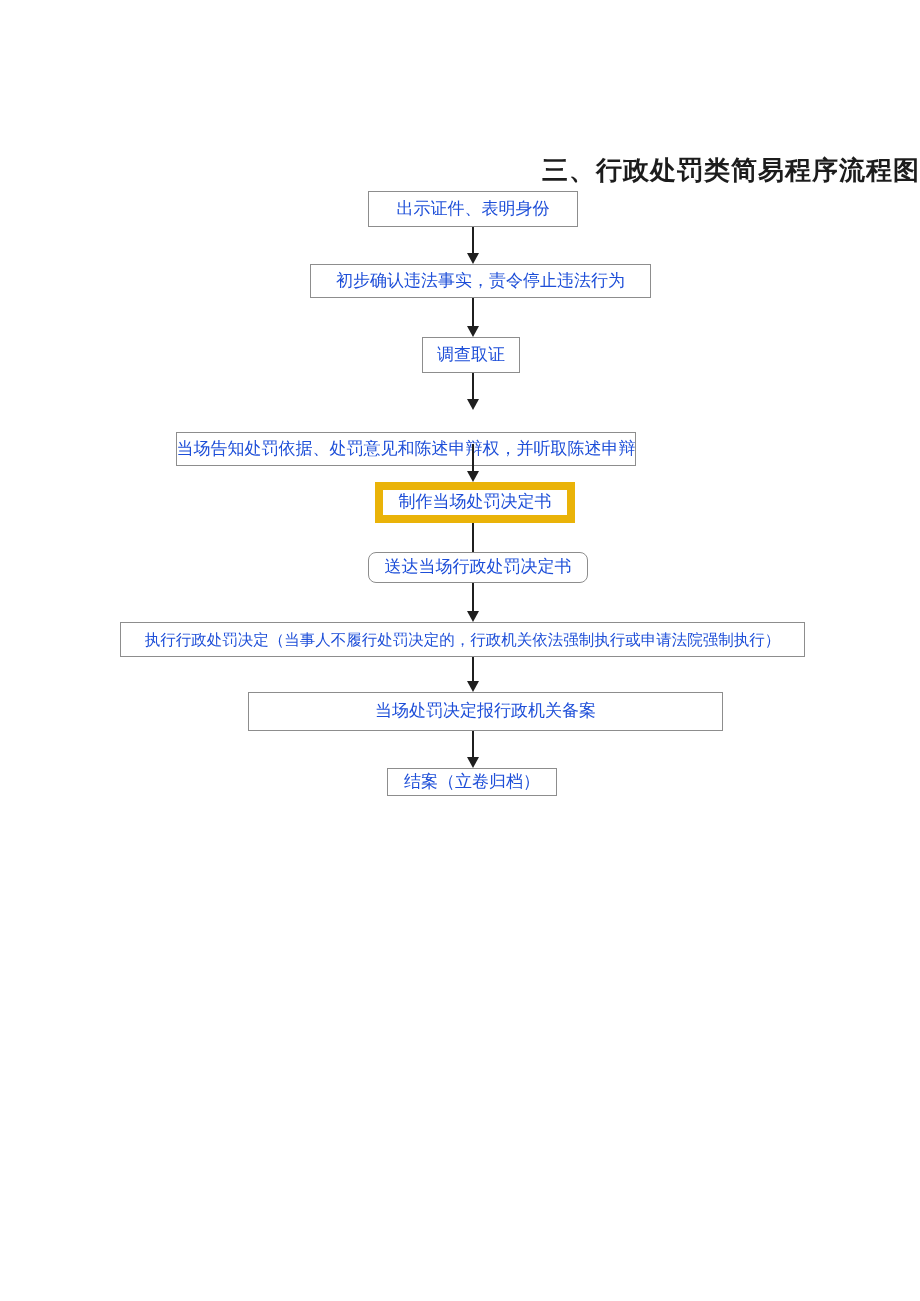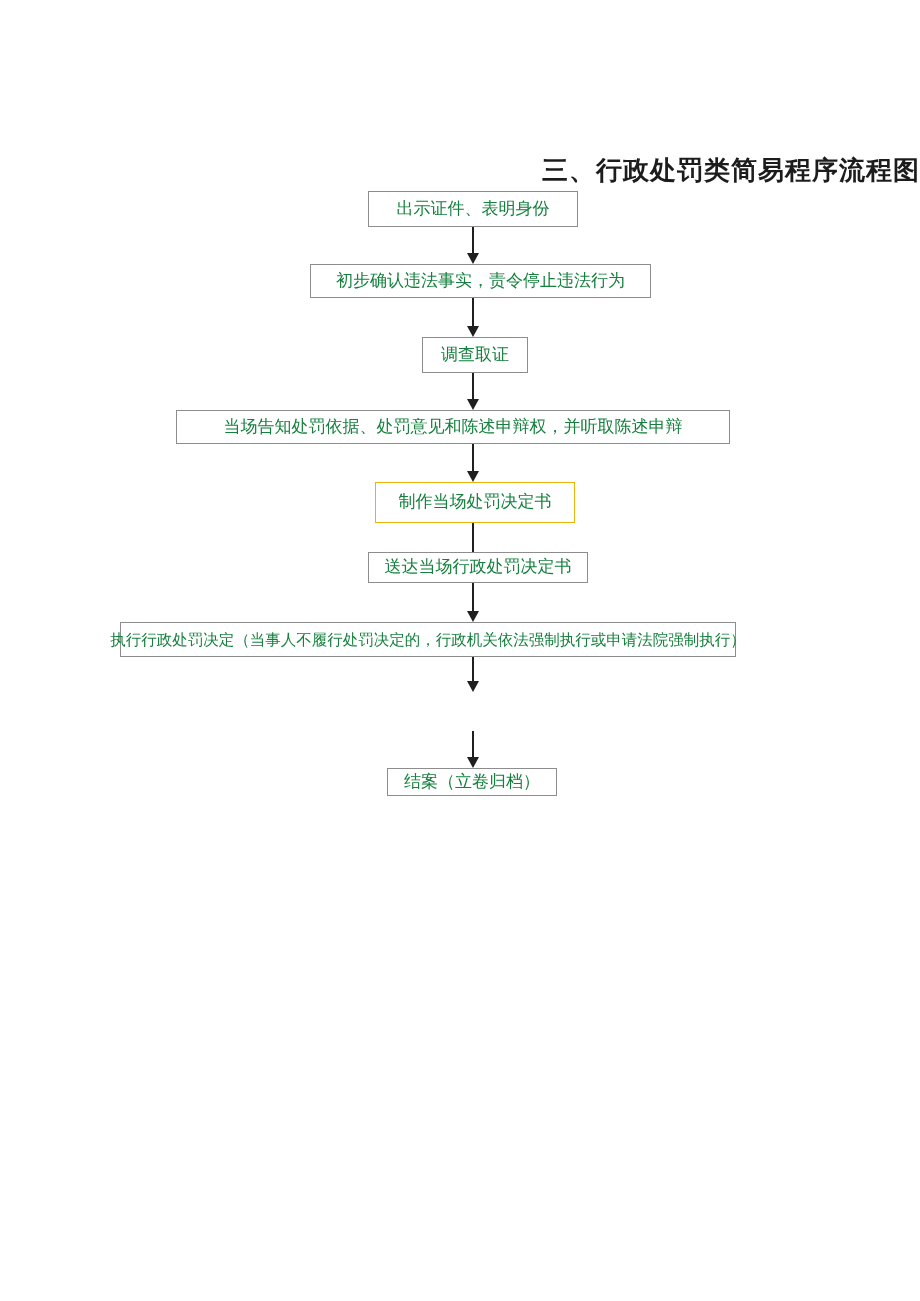--- a/index.html
+++ b/index.html
@@ -32,25 +32,25 @@
     position: absolute;
     box-sizing: border-box;
     border: 1px solid #8d8d8d;
     background: #ffffff;
     display: flex;
     align-items: center;
     justify-content: center;
     text-align: center;
     font-size: 17px;
     line-height: 1.1;
-    color: #15803d;
+    color: #1d4ed8;
     white-space: nowrap;
   }
   .node.em {
-    border: 1px solid #eab308;
+    border: 8px solid #eab308;
   }
   .node.small-text {
     font-size: 15.5px;
   }
   .connector {
     position: absolute;
     width: 14px;
     display: flex;
     flex-direction: column;
     align-items: center;
@@ -73,30 +73,31 @@
 <body>
 
 <div class="page">
 
   <h1 class="title">三、行政处罚类简易程序流程图</h1>
 
   <div class="node" style="left:368px; top:191px; width:210px; height:36px;">出示证件、表明身份</div>
 
   <div class="node" style="left:310px; top:264px; width:341px; height:34px;">初步确认违法事实，责令停止违法行为</div>
 
-  <div class="node" style="left:422px; top:337px; width:106px; height:36px;">调查取证</div>
+  <div class="node" style="left:422px; top:337px; width:98px; height:36px;">调查取证</div>
 
-  <div class="node" style="left:176px; top:410px; width:554px; height:34px;">当场告知处罚依据、处罚意见和陈述申辩权，并听取陈述申辩</div>
+  <div class="node" style="left:176px; top:432px; width:460px; height:34px;">当场告知处罚依据、处罚意见和陈述申辩权，并听取陈述申辩</div>
 
   <div class="node em" style="left:375px; top:482px; width:200px; height:41px;">制作当场处罚决定书</div>
 
-  <div class="node" style="left:368px; top:552px; width:220px; height:31px;">送达当场行政处罚决定书</div>
+  <div class="node" style="left:368px; top:552px; width:220px; height:31px;border-radius:8px;">送达当场行政处罚决定书</div>
 
-  <div class="node small-text" style="left:120px; top:622px; width:616px; height:35px;">执行行政处罚决定（当事人不履行处罚决定的，行政机关依法强制执行或申请法院强制执行）</div>
+  <div class="node small-text" style="left:120px; top:622px; width:685px; height:35px;">执行行政处罚决定（当事人不履行处罚决定的，行政机关依法强制执行或申请法院强制执行）</div>
 
+  <div class="node" style="left:248px; top:692px; width:475px; height:39px;">当场处罚决定报行政机关备案</div>
 
   <div class="node" style="left:387px; top:768px; width:170px; height:28px;">结案（立卷归档）</div>
 
   <div class="connector" style="left:466px; top:227px; height:37px;">
     <div class="cline"></div>
     <div class="chead"></div>
   </div>
 
   <div class="connector" style="left:466px; top:298px; height:39px;">
     <div class="cline"></div>

